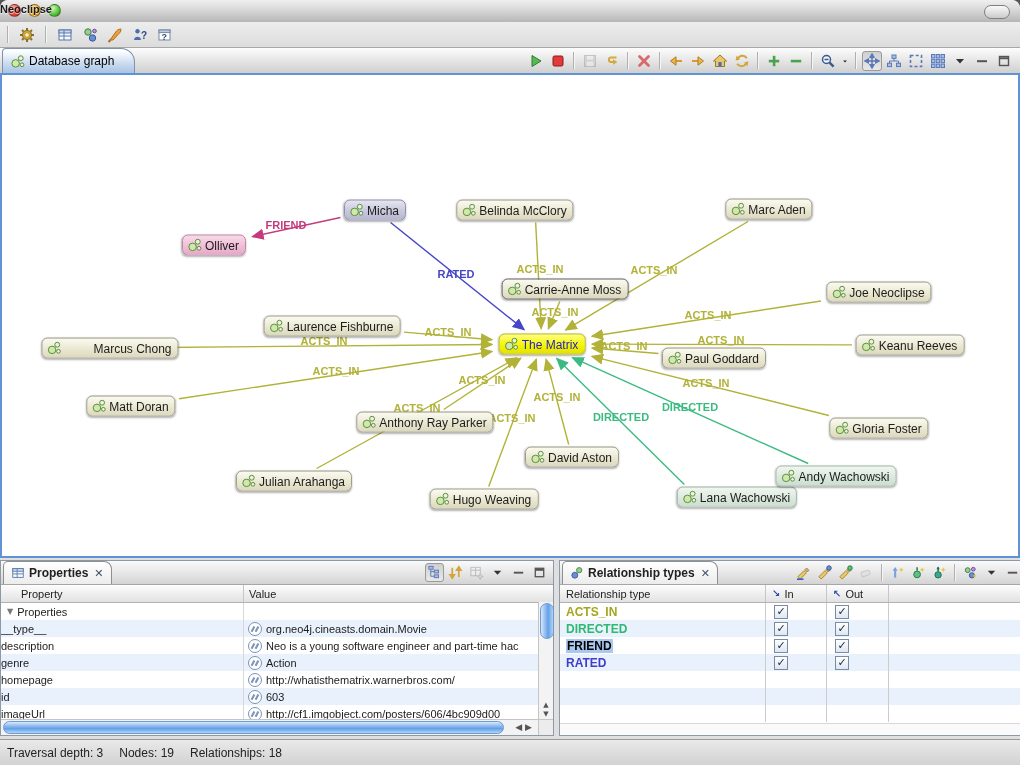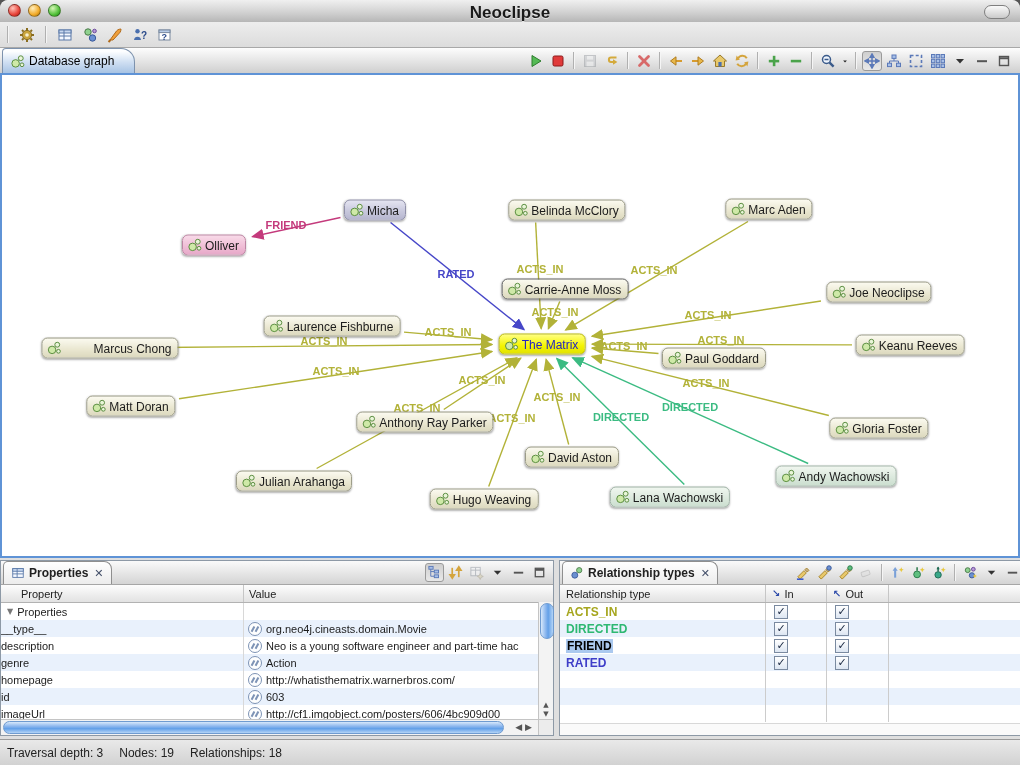--- a/index.html
+++ b/index.html
@@ -8,21 +8,21 @@
     border-radius:8px 8px 0 0;}
   
   #titlebar{position:absolute;left:0;top:0;width:100%;height:22px;
     background:linear-gradient(180deg,#f0f0f0,#d2d2d2 55%,#b6b6b6);
     border-bottom:1px solid #8a8a8a;border-radius:8px 8px 0 0;}
   .lights{position:absolute;left:8px;top:4px;display:flex;gap:7px;}
   .light{width:13px;height:13px;border-radius:50%;display:inline-block;border:1px solid rgba(0,0,0,.35);box-sizing:border-box;}
   .light.red{background:radial-gradient(circle at 35% 30%,#ffc2b8,#e8443a 60%,#99190f);}
   .light.yellow{background:radial-gradient(circle at 35% 30%,#ffeebc,#f2ab2b 60%,#966708);}
   .light.green{background:radial-gradient(circle at 35% 30%,#d6f6b6,#53c13b 60%,#1f7a12);}
-  .wtitle{position:absolute;left:0;right:0;top:3px;text-align:center;font-size:17px;font-weight:bold;color:#1a1a1a;text-shadow:0 1px 0 rgba(255,255,255,.6);}
+  .wtitle{position:absolute;left:0;right:0;top:3px;font-size:11px;font-weight:bold;color:#1a1a1a;text-shadow:0 1px 0 rgba(255,255,255,.6);}
   .ovalbtn{position:absolute;right:10px;top:5px;width:24px;height:12px;border-radius:7px;border:1px solid #7f7f7f;background:linear-gradient(180deg,#fafafa,#cacaca);}
   
   #apptoolbar{position:absolute;left:0;top:22px;width:100%;height:26px;
     background:linear-gradient(180deg,#ededed,#dcdcdc);border-bottom:1px solid #a8a8a8;
     display:flex;align-items:center;padding-left:4px;box-sizing:border-box;gap:5px;}
   .tbsep{width:1px;height:17px;background:#b0b0b0;border-right:1px solid #f5f5f5;margin:0 3px;}
   .tbicon{width:20px;height:20px;display:inline-flex;align-items:center;justify-content:center;border-radius:3px;}
   .tbicon svg{width:16px;height:16px;}
   .tbicon.disabled{opacity:.4;filter:grayscale(.7);}
   .tbicon.pressed{background:linear-gradient(180deg,#cfcfcf,#e8e8e8);border:1px solid #9a9a9a;box-sizing:border-box;}
@@ -399,21 +399,21 @@
           <div class="gnode olliver" style="left: 212px; top: 170px;">
             <span style="display: inline-flex;">
               <svg viewBox="0 0 16 16">
                 <circle cx="6" cy="10" r="4" fill="#cfe9a8" stroke="#54893a"></circle>
                 <circle cx="11.5" cy="4.5" r="2.6" fill="#e9f5d8" stroke="#54893a"></circle>
                 <circle cx="12.8" cy="11.5" r="2" fill="#e9f5d8" stroke="#54893a"></circle>
               </svg>
             </span>
             <span>Olliver</span>
           </div>
-          <div class="gnode " style="left: 565px; top: 135px; align-items: flex-end;">
+          <div class="gnode " style="left: 513px; top: 135px; align-items: flex-end;">
             <span style="display: inline-flex;">
               <svg viewBox="0 0 16 16">
                 <circle cx="6" cy="10" r="4" fill="#cfe9a8" stroke="#54893a"></circle>
                 <circle cx="11.5" cy="4.5" r="2.6" fill="#e9f5d8" stroke="#54893a"></circle>
                 <circle cx="12.8" cy="11.5" r="2" fill="#e9f5d8" stroke="#54893a"></circle>
               </svg>
             </span>
             <span>Belinda McClory</span>
           </div>
           <div class="gnode " style="left: 767px; top: 134px;">
@@ -539,21 +539,21 @@
           <div class="gnode " style="left: 482px; top: 424px;">
             <span style="display: inline-flex;">
               <svg viewBox="0 0 16 16">
                 <circle cx="6" cy="10" r="4" fill="#cfe9a8" stroke="#54893a"></circle>
                 <circle cx="11.5" cy="4.5" r="2.6" fill="#e9f5d8" stroke="#54893a"></circle>
                 <circle cx="12.8" cy="11.5" r="2" fill="#e9f5d8" stroke="#54893a"></circle>
               </svg>
             </span>
             <span>Hugo Weaving</span>
           </div>
-          <div class="gnode wach" style="left: 668px; top: 422px; border-radius: 6px;">
+          <div class="gnode wach" style="left: 735px; top: 422px; border-radius: 6px;">
             <span style="display: inline-flex;">
               <svg viewBox="0 0 16 16">
                 <circle cx="6" cy="10" r="4" fill="#cfe9a8" stroke="#54893a"></circle>
                 <circle cx="11.5" cy="4.5" r="2.6" fill="#e9f5d8" stroke="#54893a"></circle>
                 <circle cx="12.8" cy="11.5" r="2" fill="#e9f5d8" stroke="#54893a"></circle>
               </svg>
             </span>
             <span>Lana Wachowski</span>
           </div>
           <div class="gnode wach" style="left: 834px; top: 401px;">

